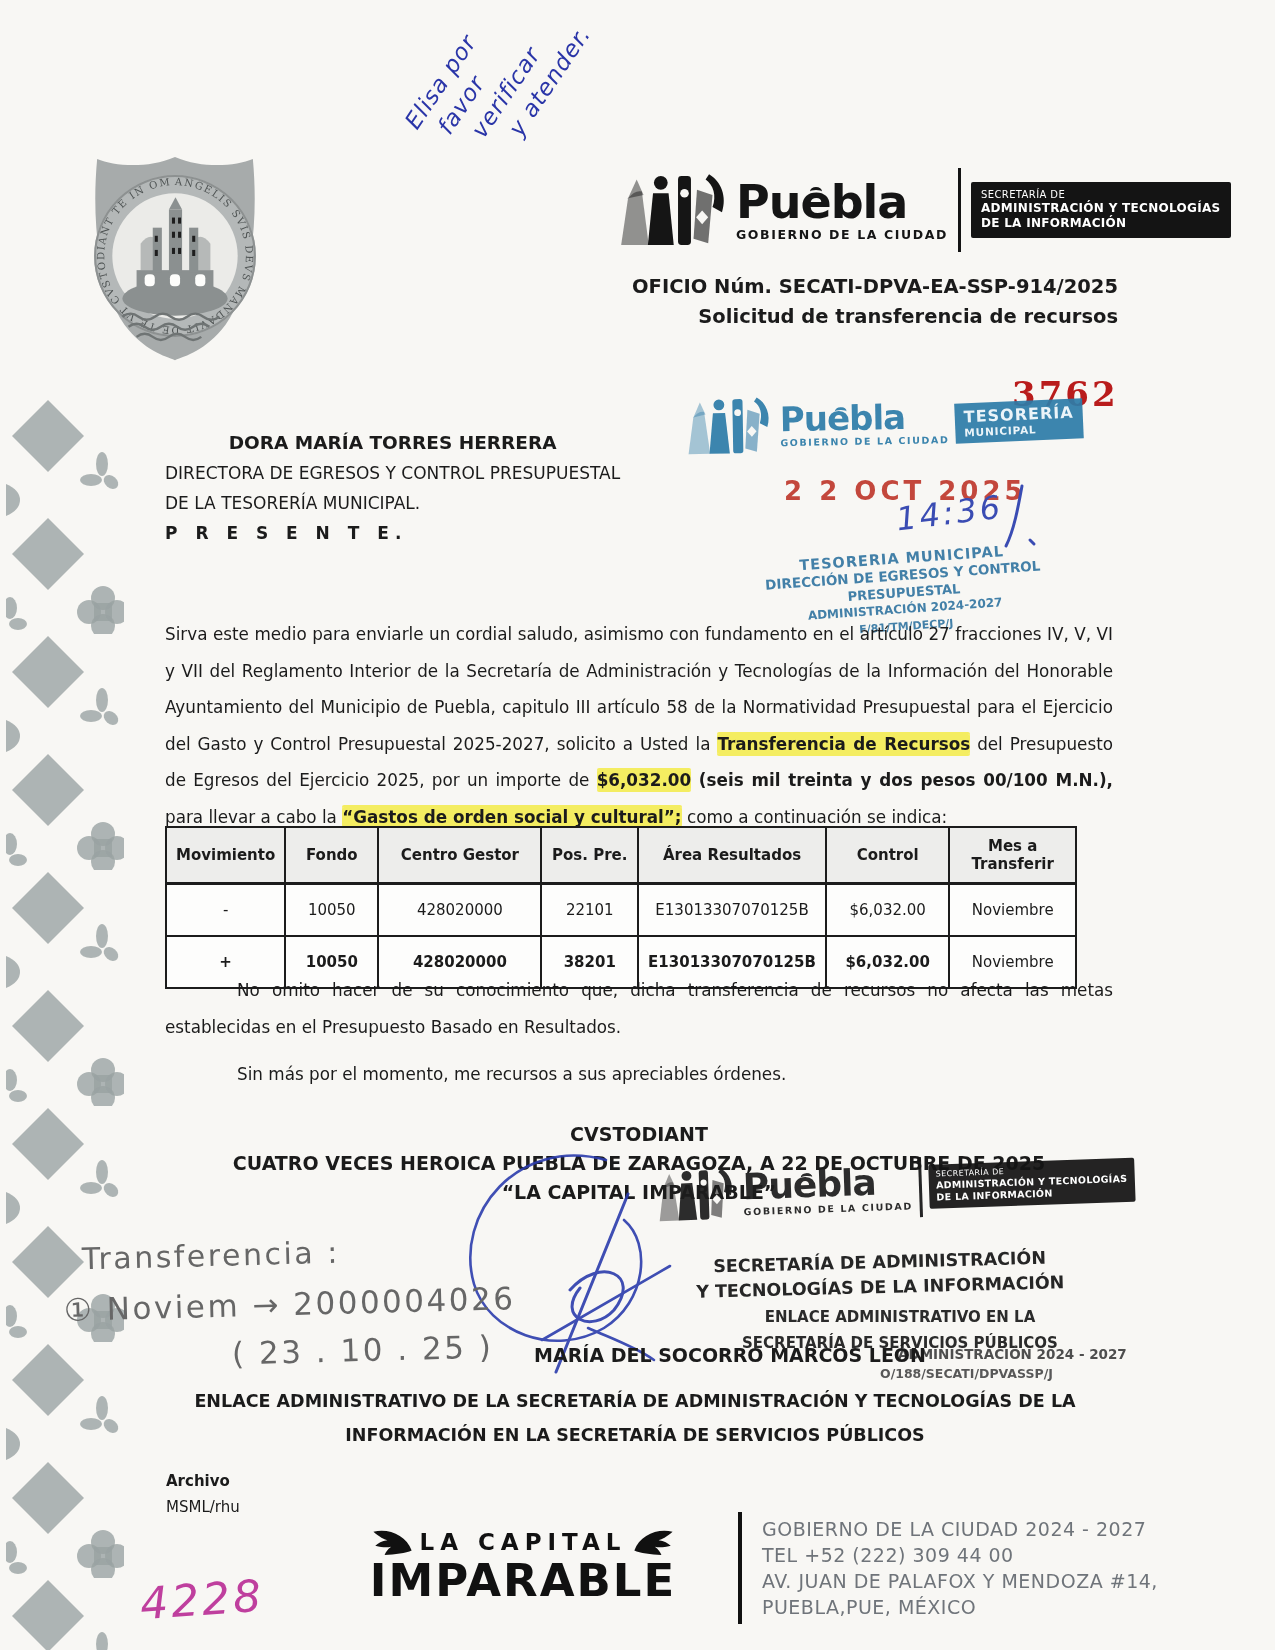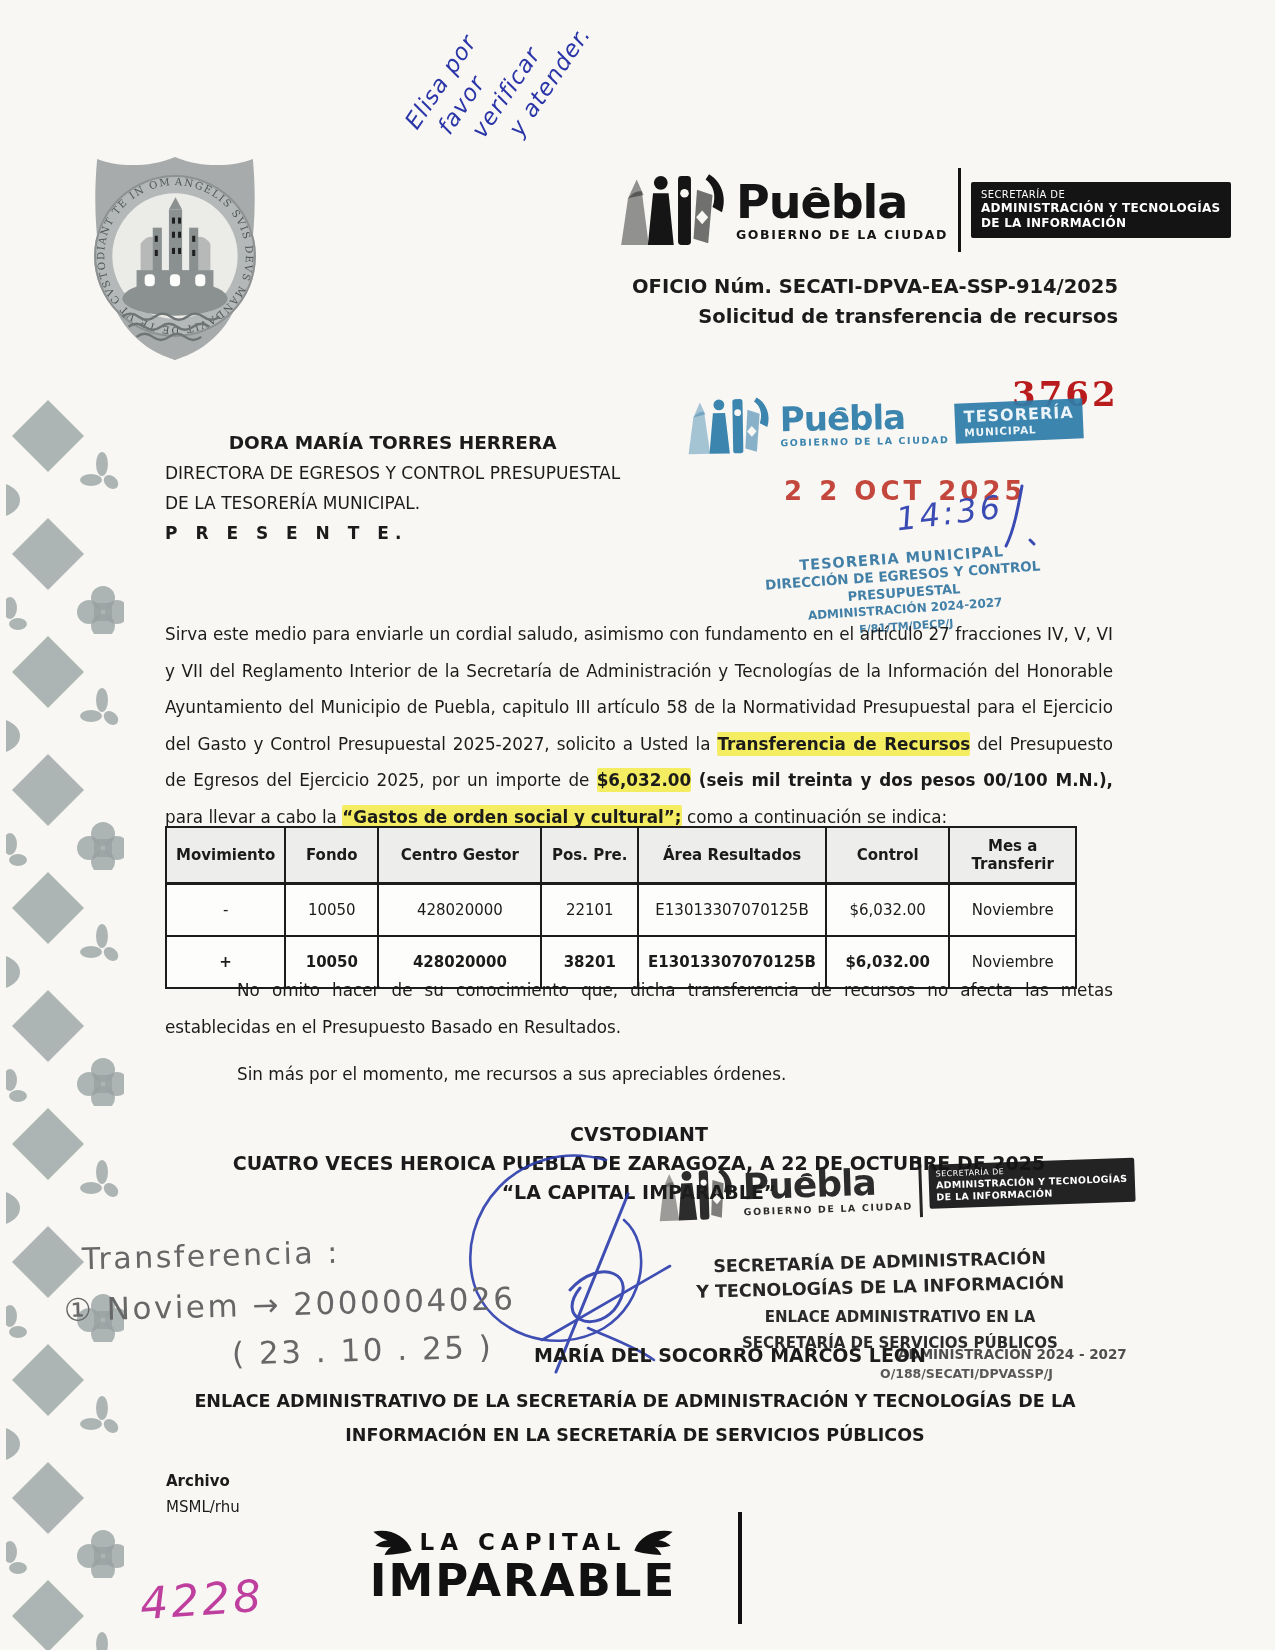--- a/index.html
+++ b/index.html
@@ -430,14 +430,20 @@
         </svg>
       <span>LA CAPITAL</span>
       <svg width="42" height="28" color="#111">
           <use href="#wingIcon"></use>
         </svg>
     </div>
     <div class="cap-bottom">IMPARABLE</div>
   </div>
 
   <div class="footer-bar"></div>
+  <div class="footer-txt">
+    <div>GOBIERNO DE LA CIUDAD 2024 - 2027</div>
+    <div>TEL +52 (222) 309 44 00</div>
+    <div>AV. JUAN DE PALAFOX Y MENDOZA #14,</div>
+    <div>PUEBLA,PUE, MÉXICO</div>
+  </div>
 
 </div>
 
 </body></html>

